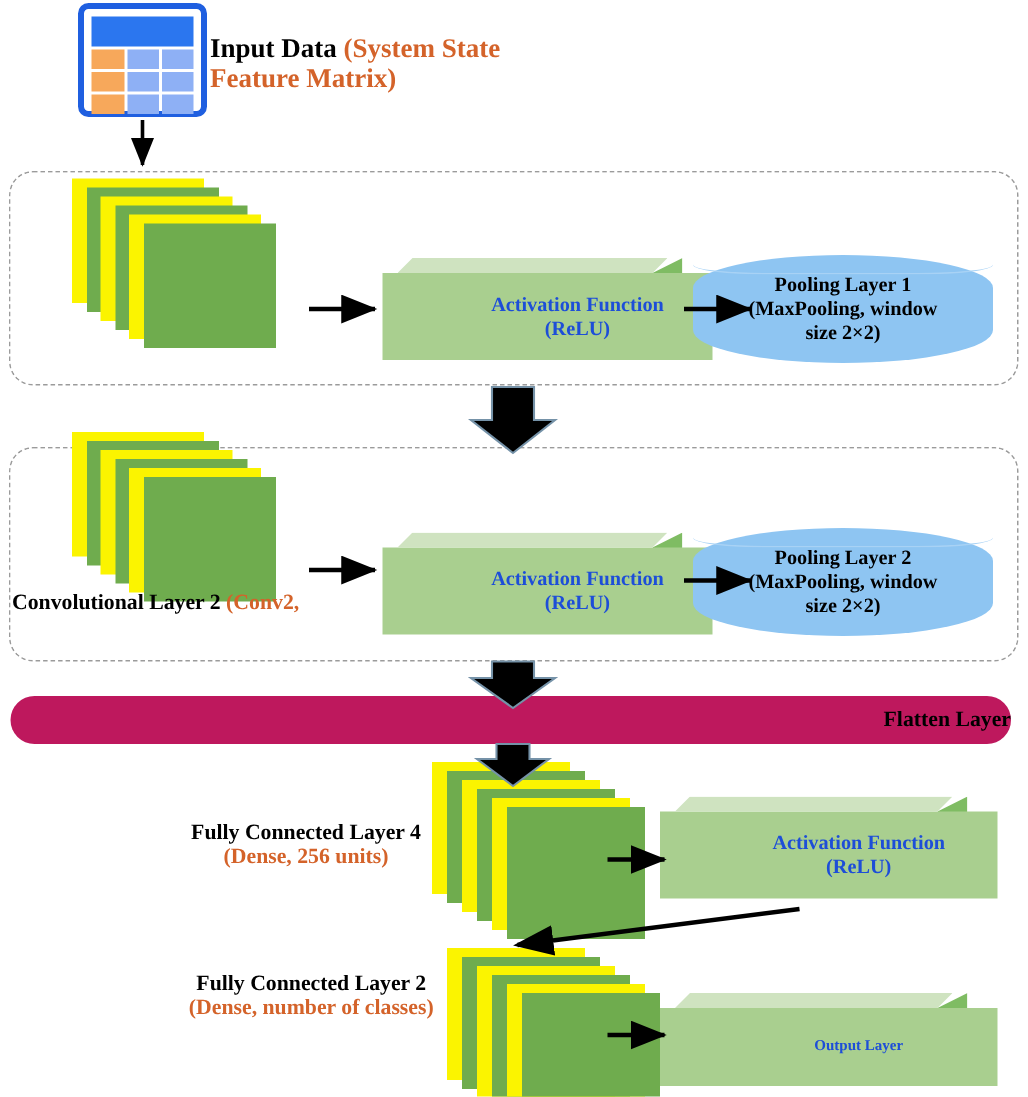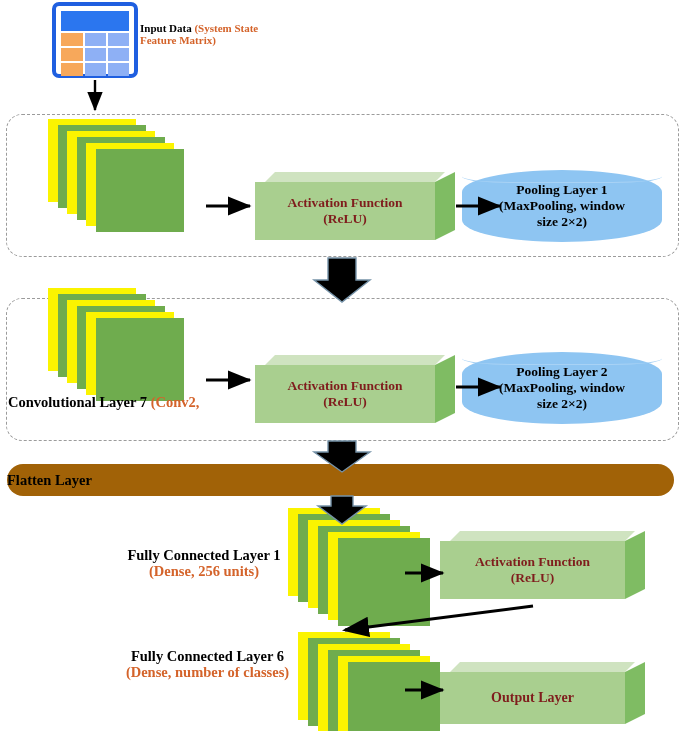--- a/index.html
+++ b/index.html
@@ -22,21 +22,21 @@
   #input-icon .hdr{height:20px;background:#2b76ef;margin:1px 1px 2px 1px;}
   #input-icon .row{display:flex;height:13px;margin:0 1px 2px 1px;gap:2px;}
   #input-icon .c-o{flex:1.05;background:#f7a85b;}
   #input-icon .c-b{flex:1;background:#8eb0f5;}
 
   
   .lbl{font-weight:bold;line-height:1.12;}
   .blk{color:#000;}
   .org{color:#d4632a;}
 
-  #input-label{left:140px;top:22px;width:200px;font-size:11px;text-align:left;}
+  #input-label{left:140px;top:22px;width:200px;font-size:18px;text-align:left;}
   #input-label .l2{display:block;text-align:left;width:176px;}
 
   
   .group{
     border:1.4px dashed #9b9b9b;border-radius:16px;background:transparent;
     box-sizing:border-box;
   }
   #group-1{left:6px;top:114px;width:673px;height:143px;}
   #group-2{left:6px;top:298px;width:673px;height:143px;}
 
@@ -44,38 +44,38 @@
   .stack{position:absolute;}
   .stack .card{position:absolute;}
   .card.y{background:#fbf400;}
   .card.g{background:#6fac4e;}
 
   
   .box3d{position:absolute;}
   .box3d .face{
     position:absolute;left:0;background:#a9cf8f;
     display:flex;align-items:center;justify-content:center;
-    text-align:center;font-weight:bold;line-height:1.2;color:#7f1d1d;
+    text-align:center;font-weight:bold;line-height:1.2;color:#1d4ed8;padding-left:40px;
   }
   .box3d .side{position:absolute;background:#7fbc63;}
   .box3d .top{position:absolute;background:#cfe3c0;}
 
   
   .cyl{
     position:absolute;background:#8ec5f2;border-radius:50%/22px;
     display:flex;align-items:center;justify-content:center;text-align:center;
     font-weight:bold;line-height:1.18;font-size:13.5px;
   }
   .cyl .cap{position:absolute;left:0;right:0;top:0;height:12px;
             border-bottom:1px solid #a8d2f5;border-radius:50%/100%;}
 
   
   #flatten{
-    left:7px;top:464px;width:667px;height:32px;background:#a16207;
-    border-radius:16px;display:flex;align-items:center;justify-content:flex-start;
+    left:7px;top:464px;width:667px;height:32px;background:#be185d;
+    border-radius:16px;display:flex;align-items:center;justify-content:flex-end;
     font-weight:bold;font-size:14.5px;
   }
 
   
   svg.ov{position:absolute;left:0;top:0;width:685px;height:731px;pointer-events:none;}
 </style>
 </head>
 <body>
 
 <div class="stage">
@@ -143,21 +143,21 @@
   <div class="stack" style="left:48px;top:288px;width:140px;height:110px;">
     <div class="card y" style="left:0px;  top:0px;  width:88px;height:83px;"></div>
     <div class="card g" style="left:10px; top:6px; width:88px;height:83px;"></div>
     <div class="card y" style="left:19px; top:12px;width:88px;height:83px;"></div>
     <div class="card g" style="left:29px; top:18px;width:88px;height:83px;"></div>
     <div class="card y" style="left:38px; top:24px;width:88px;height:83px;"></div>
     <div class="card g" style="left:48px; top:30px;width:88px;height:83px;"></div>
   </div>
 
   <div class="abs lbl" style="left:8px;top:394px;width:255px;font-size:14.5px;">
-    <span class="blk">Convolutional Layer 7 </span><span class="org">(Conv2,</span>
+    <span class="blk">Convolutional Layer 2 </span><span class="org">(Conv2,</span>
   </div>
 
   <div class="box3d" style="left:255px;top:355px;width:200px;height:68px;">
     <div class="top" style="left:10px;top:0px;width:180px;height:10px;
          clip-path:polygon(0% 100%, 10px 0%, 100% 0%, calc(100% - 10px) 100%);"></div>
     <div class="side" style="left:180px;top:0px;width:20px;height:68px;
          clip-path:polygon(0% 10px, 100% 0%, 100% calc(100% - 10px), 0% 100%);"></div>
     <div class="face" style="top:10px;width:180px;height:58px;font-size:13.5px;">
       <span>
         <span style="display:block;">Activation Function</span>
@@ -182,21 +182,21 @@
   <div class="stack" style="left:288px;top:508px;width:150px;height:115px;">
     <div class="card y" style="left:0px;  top:0px;  width:92px;height:88px;"></div>
     <div class="card g" style="left:10px; top:6px; width:92px;height:88px;"></div>
     <div class="card y" style="left:20px; top:12px;width:92px;height:88px;"></div>
     <div class="card g" style="left:30px; top:18px;width:92px;height:88px;"></div>
     <div class="card y" style="left:40px; top:24px;width:92px;height:88px;"></div>
     <div class="card g" style="left:50px; top:30px;width:92px;height:88px;"></div>
   </div>
 
   <div class="abs lbl" style="left:104px;top:547px;width:200px;font-size:14.5px;text-align:center;">
-    <span class="blk" style="display:block;">Fully Connected Layer 1</span>
+    <span class="blk" style="display:block;">Fully Connected Layer 4</span>
     <span class="org" style="display:block;">(Dense, 256 units)</span>
   </div>
 
   <div class="box3d" style="left:440px;top:531px;width:205px;height:68px;">
     <div class="top" style="left:10px;top:0px;width:185px;height:10px;
          clip-path:polygon(0% 100%, 10px 0%, 100% 0%, calc(100% - 10px) 100%);"></div>
     <div class="side" style="left:185px;top:0px;width:20px;height:68px;
          clip-path:polygon(0% 10px, 100% 0%, 100% calc(100% - 10px), 0% 100%);"></div>
     <div class="face" style="top:10px;width:185px;height:58px;font-size:13.5px;">
       <span>
@@ -209,30 +209,30 @@
   <div class="stack" style="left:298px;top:632px;width:150px;height:118px;">
     <div class="card y" style="left:0px;  top:0px;  width:92px;height:88px;"></div>
     <div class="card g" style="left:10px; top:6px; width:92px;height:88px;"></div>
     <div class="card y" style="left:20px; top:12px;width:92px;height:88px;"></div>
     <div class="card g" style="left:30px; top:18px;width:92px;height:88px;"></div>
     <div class="card y" style="left:40px; top:24px;width:92px;height:88px;"></div>
     <div class="card g" style="left:50px; top:30px;width:92px;height:88px;"></div>
   </div>
 
   <div class="abs lbl" style="left:100px;top:648px;width:215px;font-size:14.5px;text-align:center;">
-    <span class="blk" style="display:block;">Fully Connected Layer 6</span>
+    <span class="blk" style="display:block;">Fully Connected Layer 2</span>
     <span class="org" style="display:block;">(Dense, number of classes)</span>
   </div>
 
   <div class="box3d" style="left:440px;top:662px;width:205px;height:62px;">
     <div class="top" style="left:10px;top:0px;width:185px;height:10px;
          clip-path:polygon(0% 100%, 10px 0%, 100% 0%, calc(100% - 10px) 100%);"></div>
     <div class="side" style="left:185px;top:0px;width:20px;height:62px;
          clip-path:polygon(0% 10px, 100% 0%, 100% calc(100% - 10px), 0% 100%);"></div>
-    <div class="face" style="top:10px;width:185px;height:52px;font-size:14px;">
+    <div class="face" style="top:10px;width:185px;height:52px;font-size:10px;">
       <span>Output Layer</span>
     </div>
   </div>
 
   <svg class="ov" viewBox="0 0 685 731">
     <defs>
       <marker id="ah" markerWidth="9" markerHeight="9" refX="7.5" refY="3.2" orient="auto" markerUnits="strokeWidth">
         <path d="M0,0 L8,3.2 L0,6.4 z" fill="#000"></path>
       </marker>
       <marker id="ahs" markerWidth="10" markerHeight="10" refX="8" refY="3.4" orient="auto" markerUnits="strokeWidth">

